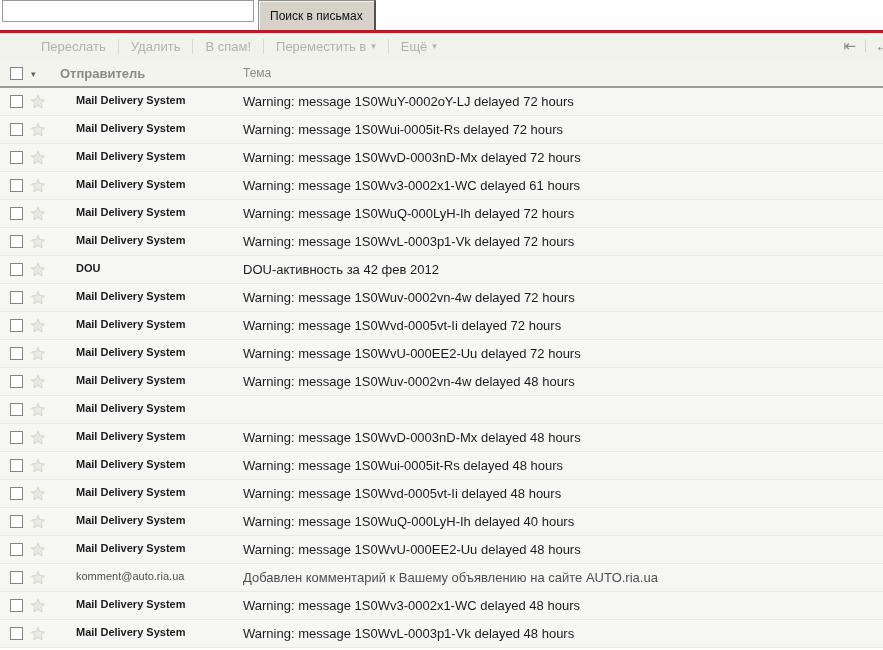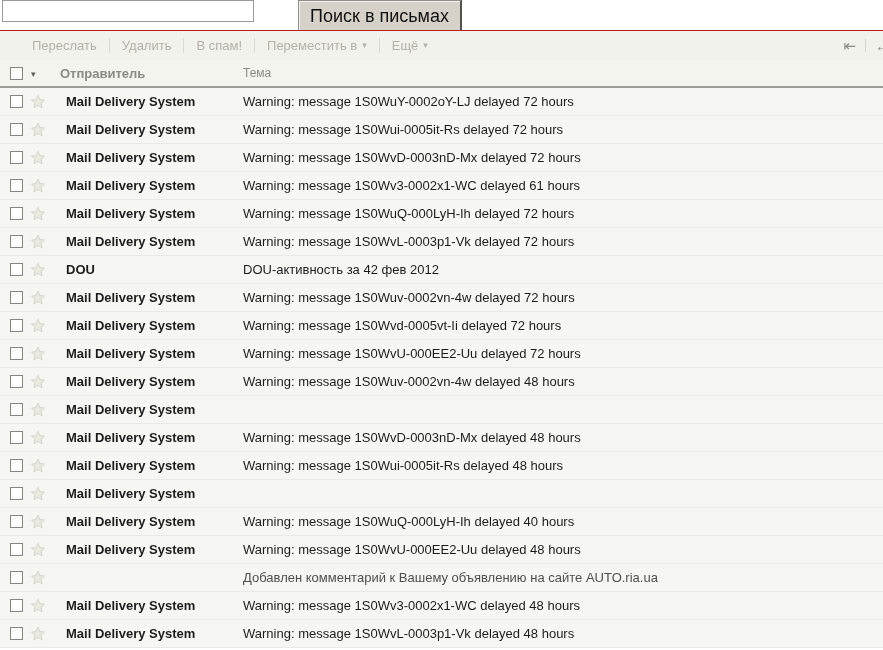--- a/index.html
+++ b/index.html
@@ -9,30 +9,30 @@
   }
   
   .searchbar { position:absolute; top:0; left:0; width:100%; height:30px; background:#fff; }
   .search-input {
     position:absolute; left:2px; top:0; width:242px; height:20px;
     border:1px solid #9a9a9a; padding:0 4px;
     font-family:"Liberation Sans",sans-serif; font-size:13px;
   }
   .search-btn {
     position:absolute; left:258px; top:0; height:33px; padding:0 11px;
-    background:#d6d2c9; color:#111; font-size:18px;
+    background:#d6d2c9; color:#111; font-size:12px;
     font-family:"Liberation Sans",sans-serif;
     border:1px solid #8f8f88; border-right:2px solid #55524c; border-bottom:2px solid #55524c;
-    box-shadow:inset 1px 1px 0 #f4f3ef; cursor:pointer;margin-left:40px;
+    box-shadow:inset 1px 1px 0 #f4f3ef; cursor:pointer;
   }
   
   .toolbar {
     position:absolute; top:30px; left:0; right:0; height:30px;
-    background:#f2f2ed; border-top:1px solid #b91c1c; box-sizing:border-box;
-    display:flex; align-items:center; padding-left:20px;
+    background:#f2f2ed; border-top:3px solid #b91c1c; box-sizing:border-box;
+    display:flex; align-items:center; padding-left:29px;
   }
   .tb-btn { color:#b3b1a8; font-size:13px; padding:0 12px; display:flex; align-items:center; gap:5px; white-space:nowrap; cursor:default; }
   .tb-sep { width:1px; height:15px; background:#dadad2; }
   .tb-caret { font-size:9px; color:#b3b1a8; line-height:1; }
   .pagination { position:absolute; right:-7px; top:30px; height:30px; display:flex; align-items:center; gap:9px; }
   .pg-icon { color:#8d8d85; font-size:15px; line-height:1; }
   .pg-sep { width:1px; height:13px; background:#d5d5cd; }
   
   .list-header {
     position:absolute; top:60px; left:0; right:0; height:28px;
@@ -49,22 +49,22 @@
   .hdr-subject { position:absolute; left:243px; color:#8b8b86; font-size:12px; }
   
   .message-list { position:absolute; top:88px; left:0; right:0; }
   .msg-row {
     height:28px; background:#f6f6f2; border-bottom:1px solid #eaeae4;
     box-sizing:border-box; position:relative; cursor:pointer;
   }
   .msg-check { position:absolute; left:10px; top:7px; }
   .star { position:absolute; left:30px; top:6px; width:16px; height:16px; }
   .msg-sender {
-    position:absolute; left:66px; top:6px; width:178px;
-    font-size:13px; font-weight:bold; color:#1c1c1c;
+    position:absolute; left:76px; top:6px; width:178px;
+    font-size:11px; font-weight:bold; color:#1c1c1c;
     white-space:nowrap; overflow:hidden;
   }
   .msg-subject {
     position:absolute; left:243px; top:6px; right:8px;
     font-size:13px; font-weight:normal; color:#1c1c1c;
     white-space:nowrap; overflow:hidden;
   }
   .msg-row.read .msg-sender, .msg-row.read .msg-subject { font-weight:normal; color:#4f4f4f; }
 </style>
 </head>
@@ -254,20 +254,21 @@
     <span class="msg-subject">Warning: message 1S0Wui-0005it-Rs delayed 48 hours</span>
   </div>
     <div class="msg-row">
     <input type="checkbox" class="msg-check" style="">
     <span class="star">
       <svg width="16" height="16" viewBox="0 0 16 16">
         <path d="M8 1.3 L9.9 5.6 L14.6 6.1 L11.1 9.2 L12.1 13.8 L8 11.4 L3.9 13.8 L4.9 9.2 L1.4 6.1 L6.1 5.6 Z" fill="#eaeae3" stroke="#d6d6ce" stroke-width="1"></path>
       </svg>
     </span>
     <span class="msg-sender">Mail Delivery System</span>
+    <span class="msg-subject">Warning: message 1S0Wvd-0005vt-Ii delayed 48 hours</span>
   </div>
     <div class="msg-row">
     <input type="checkbox" class="msg-check" style="">
     <span class="star">
       <svg width="16" height="16" viewBox="0 0 16 16">
         <path d="M8 1.3 L9.9 5.6 L14.6 6.1 L11.1 9.2 L12.1 13.8 L8 11.4 L3.9 13.8 L4.9 9.2 L1.4 6.1 L6.1 5.6 Z" fill="#eaeae3" stroke="#d6d6ce" stroke-width="1"></path>
       </svg>
     </span>
     <span class="msg-sender">Mail Delivery System</span>
     <span class="msg-subject">Warning: message 1S0WuQ-000LyH-Ih delayed 40 hours</span>
@@ -282,20 +283,21 @@
     <span class="msg-sender">Mail Delivery System</span>
     <span class="msg-subject">Warning: message 1S0WvU-000EE2-Uu delayed 48 hours</span>
   </div>
     <div class="msg-row read">
     <input type="checkbox" class="msg-check" style="">
     <span class="star">
       <svg width="16" height="16" viewBox="0 0 16 16">
         <path d="M8 1.3 L9.9 5.6 L14.6 6.1 L11.1 9.2 L12.1 13.8 L8 11.4 L3.9 13.8 L4.9 9.2 L1.4 6.1 L6.1 5.6 Z" fill="#eaeae3" stroke="#d6d6ce" stroke-width="1"></path>
       </svg>
     </span>
+    <span class="msg-sender">komment@auto.ria.ua</span>
     <span class="msg-subject">Добавлен комментарий к Вашему объявлению на сайте AUTO.ria.ua</span>
   </div>
     <div class="msg-row">
     <input type="checkbox" class="msg-check" style="">
     <span class="star">
       <svg width="16" height="16" viewBox="0 0 16 16">
         <path d="M8 1.3 L9.9 5.6 L14.6 6.1 L11.1 9.2 L12.1 13.8 L8 11.4 L3.9 13.8 L4.9 9.2 L1.4 6.1 L6.1 5.6 Z" fill="#eaeae3" stroke="#d6d6ce" stroke-width="1"></path>
       </svg>
     </span>
     <span class="msg-sender">Mail Delivery System</span>

